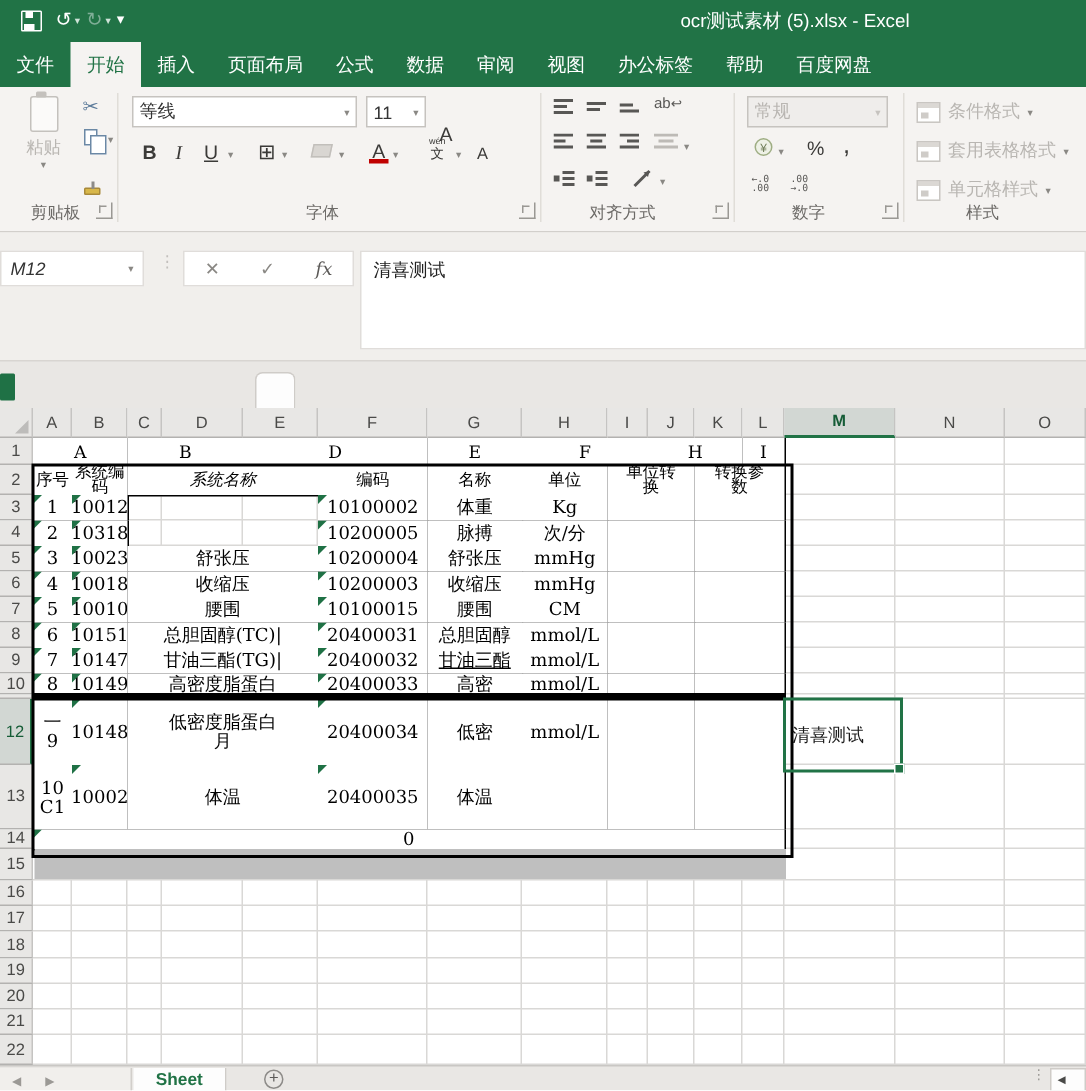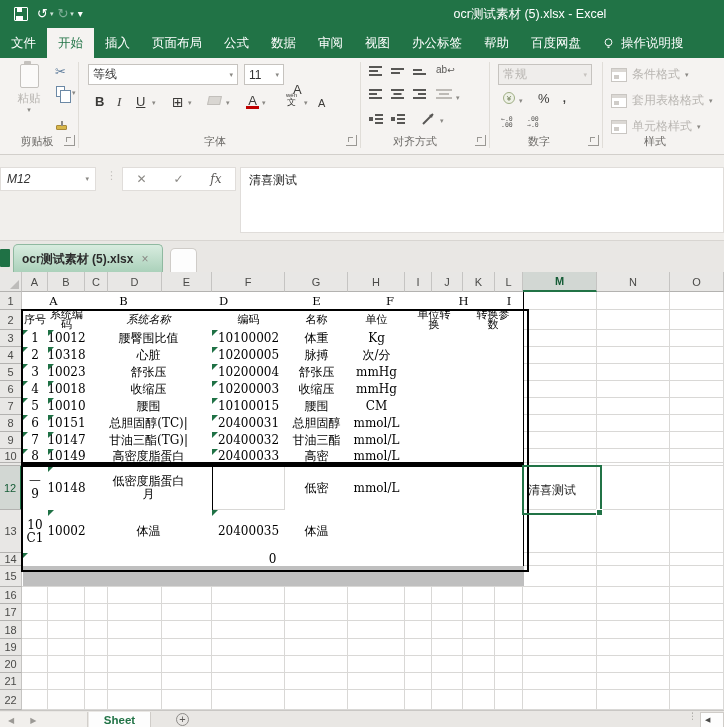--- a/index.html
+++ b/index.html
@@ -141,27 +141,20 @@
         <div class="rtab">插入</div>
         <div class="rtab">页面布局</div>
         <div class="rtab">公式</div>
         <div class="rtab">数据</div>
         <div class="rtab">审阅</div>
         <div class="rtab">视图</div>
         <div class="rtab">办公标签</div>
         <div class="rtab">帮助</div>
         <div class="rtab">百度网盘</div>
       </div>
-    <div id="tellme">
-      <svg class="bulb" viewBox="0 0 16 16">
-          <circle cx="8" cy="6.5" r="4.2" fill="none" stroke="#fff" stroke-width="1.2"></circle>
-          <path d="M6.5 11h3M6.8 13h2.4" stroke="#fff" stroke-width="1.2"></path>
-        </svg>
-      <span>操作说明搜</span>
-    </div>
   </div>
 
   <div class="abs" id="ribbon">
 
     <div class="abs pastebox">
       <div class="clipicon"></div>
       <span>粘贴</span>
       <div class="caret">▾</div>
     </div>
     <span class="abs cutrow ribicon" style="left:55px;top:6px;">✂</span>
@@ -300,24 +293,20 @@
     <div class="abs" id="fbtns">
       <span>✕</span>
       <span>✓</span>
       <span class="fx">fx</span>
     </div>
     <div class="abs" id="finput">清喜测试</div>
   </div>
 
   <div class="abs" id="doctabs">
     <div class="abs" id="xlminiicon"></div>
-    <div class="abs" id="doctab">
-      <span>ocr测试素材 (5).xlsx</span>
-      <span class="x">×</span>
-    </div>
     <div class="abs" id="newtabstub"></div>
   </div>
 
   <div class="abs" id="sheet-area">
       <div class="gline" style="left: 47px; top: 20px; width: 1px; height: 418px;"></div>
       <div class="gline" style="left: 84px; top: 20px; width: 1px; height: 418px;"></div>
       <div class="gline" style="left: 107px; top: 20px; width: 1px; height: 418px;"></div>
       <div class="gline" style="left: 161px; top: 20px; width: 1px; height: 418px;"></div>
       <div class="gline" style="left: 211px; top: 20px; width: 1px; height: 418px;"></div>
       <div class="gline" style="left: 284px; top: 20px; width: 1px; height: 418px;"></div>
@@ -407,29 +396,27 @@
       <div class="tcell r2" style="left: 85px; top: 38px; width: 128px; height: 21px; font-style: italic;"><span>系统名称</span></div>
       <div class="tcell r2" style="left: 212px; top: 38px; width: 74px; height: 21px;"><span>编码</span></div>
       <div class="tcell r2" style="left: 285px; top: 38px; width: 64px; height: 21px;"><span>名称</span></div>
       <div class="tcell r2" style="left: 348px; top: 38px; width: 58px; height: 21px;"><span>单位</span></div>
       <div class="tcell r2" style="left: 405px; top: 38px; width: 59px; height: 21px;"><span>单位转
 换</span></div>
       <div class="tcell r2" style="left: 463px; top: 38px; width: 61px; height: 21px;"><span>转换参
 数</span></div>
       <div class="tcell r3" style="left: 22px; top: 58px; width: 27px; height: 18px;"><span>1</span><span class="greentri"></span></div>
       <div class="tcell r3" style="left: 48px; top: 58px; width: 38px; height: 18px;"><span>10012</span><span class="greentri"></span></div>
-      <div class="tcell r3" style="left: 85px; top: 58px; width: 128px; height: 18px;"><span>腰臀围比值</span></div>
       <div class="tcell r3" style="left: 212px; top: 58px; width: 74px; height: 18px;"><span>10100002</span><span class="greentri"></span></div>
       <div class="tcell r3" style="left: 285px; top: 58px; width: 64px; height: 18px;"><span>体重</span></div>
       <div class="tcell r3" style="left: 348px; top: 58px; width: 58px; height: 18px;"><span>Kg</span></div>
       <div class="tcell r3" style="left: 405px; top: 58px; width: 59px; height: 18px;"><span></span></div>
       <div class="tcell r3" style="left: 463px; top: 58px; width: 61px; height: 18px;"><span></span></div>
       <div class="tcell r4" style="left: 22px; top: 75px; width: 27px; height: 18px;"><span>2</span><span class="greentri"></span></div>
       <div class="tcell r4" style="left: 48px; top: 75px; width: 38px; height: 18px;"><span>10318</span><span class="greentri"></span></div>
-      <div class="tcell r4" style="left: 85px; top: 75px; width: 128px; height: 18px;"><span>心脏</span></div>
       <div class="tcell r4" style="left: 212px; top: 75px; width: 74px; height: 18px;"><span>10200005</span><span class="greentri"></span></div>
       <div class="tcell r4" style="left: 285px; top: 75px; width: 64px; height: 18px;"><span>脉搏</span></div>
       <div class="tcell r4" style="left: 348px; top: 75px; width: 58px; height: 18px;"><span>次/分</span></div>
       <div class="tcell r4" style="left: 405px; top: 75px; width: 59px; height: 18px;"><span></span></div>
       <div class="tcell r4" style="left: 463px; top: 75px; width: 61px; height: 18px;"><span></span></div>
       <div class="tcell r5" style="left: 22px; top: 92px; width: 27px; height: 18px;"><span>3</span><span class="greentri"></span></div>
       <div class="tcell r5" style="left: 48px; top: 92px; width: 38px; height: 18px;"><span>10023</span><span class="greentri"></span></div>
       <div class="tcell r5" style="left: 85px; top: 92px; width: 128px; height: 18px;"><span>舒张压</span></div>
       <div class="tcell r5" style="left: 212px; top: 92px; width: 74px; height: 18px;"><span>10200004</span><span class="greentri"></span></div>
       <div class="tcell r5" style="left: 285px; top: 92px; width: 64px; height: 18px;"><span>舒张压</span></div>
@@ -457,37 +444,38 @@
       <div class="tcell r8" style="left: 85px; top: 143px; width: 128px; height: 18px;"><span>总胆固醇(TC)|</span></div>
       <div class="tcell r8" style="left: 212px; top: 143px; width: 74px; height: 18px;"><span>20400031</span><span class="greentri"></span></div>
       <div class="tcell r8" style="left: 285px; top: 143px; width: 64px; height: 18px;"><span>总胆固醇</span></div>
       <div class="tcell r8" style="left: 348px; top: 143px; width: 58px; height: 18px;"><span>mmol/L</span></div>
       <div class="tcell r8" style="left: 405px; top: 143px; width: 59px; height: 18px;"><span></span></div>
       <div class="tcell r8" style="left: 463px; top: 143px; width: 61px; height: 18px;"><span></span></div>
       <div class="tcell r9" style="left: 22px; top: 160px; width: 27px; height: 18px;"><span>7</span><span class="greentri"></span></div>
       <div class="tcell r9" style="left: 48px; top: 160px; width: 38px; height: 18px;"><span>10147</span><span class="greentri"></span></div>
       <div class="tcell r9" style="left: 85px; top: 160px; width: 128px; height: 18px;"><span>甘油三酯(TG)|</span></div>
       <div class="tcell r9" style="left: 212px; top: 160px; width: 74px; height: 18px;"><span>20400032</span><span class="greentri"></span></div>
-      <div class="tcell r9" style="left: 285px; top: 160px; width: 64px; height: 18px;"><span>甘油三酯</span></div>
+      <div class="tcell r9" style="left: 285px; top: 160px; width: 64px; height: 18px; text-decoration: underline;"><span>甘油三酯</span></div>
       <div class="tcell r9" style="left: 348px; top: 160px; width: 58px; height: 18px;"><span>mmol/L</span></div>
       <div class="tcell r9" style="left: 405px; top: 160px; width: 59px; height: 18px;"><span></span></div>
       <div class="tcell r9" style="left: 463px; top: 160px; width: 61px; height: 18px;"><span></span></div>
       <div class="tcell r10" style="left: 22px; top: 177px; width: 27px; height: 15px;"><span>8</span><span class="greentri"></span></div>
       <div class="tcell r10" style="left: 48px; top: 177px; width: 38px; height: 15px;"><span>10149</span><span class="greentri"></span></div>
       <div class="tcell r10" style="left: 85px; top: 177px; width: 128px; height: 15px;"><span>高密度脂蛋白</span></div>
       <div class="tcell r10" style="left: 212px; top: 177px; width: 74px; height: 15px;"><span>20400033</span><span class="greentri"></span></div>
       <div class="tcell r10" style="left: 285px; top: 177px; width: 64px; height: 15px;"><span>高密</span></div>
       <div class="tcell r10" style="left: 348px; top: 177px; width: 58px; height: 15px;"><span>mmol/L</span></div>
       <div class="tcell r10" style="left: 405px; top: 177px; width: 59px; height: 15px;"><span></span></div>
       <div class="tcell r10" style="left: 463px; top: 177px; width: 61px; height: 15px;"><span></span></div>
       <div class="tcell r12" style="left: 22px; top: 194px; width: 27px; height: 45px;"><span>一
 9</span></div>
       <div class="tcell r12" style="left: 48px; top: 194px; width: 38px; height: 45px;"><span>10148</span><span class="greentri"></span></div>
       <div class="tcell r12" style="left: 85px; top: 194px; width: 128px; height: 45px;"><span>低密度脂蛋白
 月</span></div>
+      <div class="tcell r12" style="left: 212px; top: 194px; width: 74px; height: 45px;"><span>20400034</span><span class="greentri"></span></div>
       <div class="tcell r12" style="left: 285px; top: 194px; width: 64px; height: 45px;"><span>低密</span></div>
       <div class="tcell r12" style="left: 348px; top: 194px; width: 58px; height: 45px;"><span>mmol/L</span></div>
       <div class="tcell r12" style="left: 405px; top: 194px; width: 59px; height: 45px;"><span></span></div>
       <div class="tcell r12" style="left: 463px; top: 194px; width: 61px; height: 45px;"><span></span></div>
       <div class="tcell r13" style="left: 22px; top: 238px; width: 27px; height: 44px;"><span>10
 C1</span></div>
       <div class="tcell r13" style="left: 48px; top: 238px; width: 38px; height: 44px;"><span>10002</span><span class="greentri"></span></div>
       <div class="tcell r13" style="left: 85px; top: 238px; width: 128px; height: 44px;"><span>体温</span></div>
       <div class="tcell r13" style="left: 212px; top: 238px; width: 74px; height: 44px;"><span>20400035</span><span class="greentri"></span></div>
       <div class="tcell r13" style="left: 285px; top: 238px; width: 64px; height: 44px;"><span>体温</span></div>

